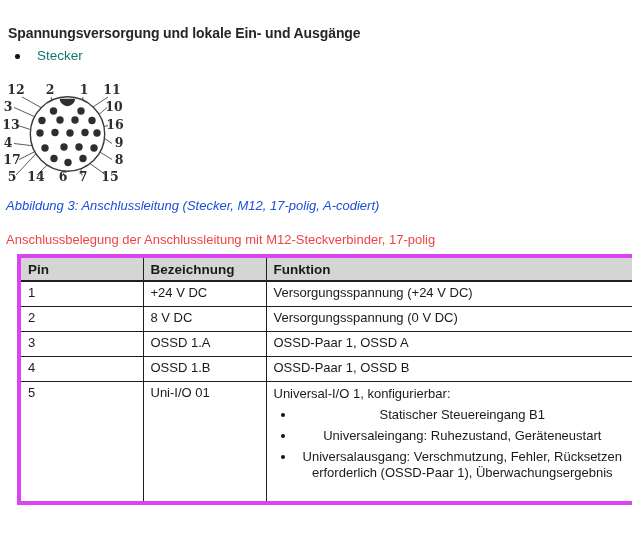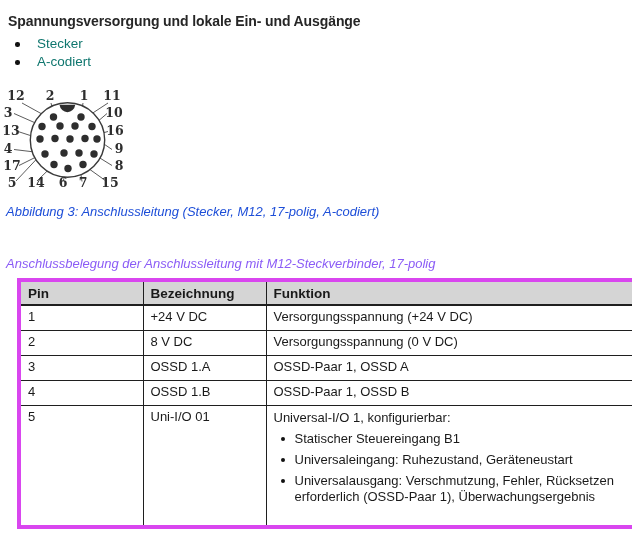--- a/index.html
+++ b/index.html
@@ -4,40 +4,40 @@
 <style>
   html,body{margin:0;padding:0;}
   body{
     width:632px;height:553px;background:#ffffff;overflow:hidden;
     font-family:"Liberation Sans",sans-serif;color:#222222;
     -webkit-font-smoothing:antialiased;
   }
   .doc{padding:9px 0 0 5px;}
   .main-title{
     font-size:14px;font-weight:700;color:#262626;
-    margin:4px 0 6px 3px;letter-spacing:-0.1px;
+    margin:16px 0 6px 3px;letter-spacing:-0.1px;
   }
   ul.top-list{margin:0;padding:0;list-style:none;}
   ul.top-list li{
     position:relative;font-size:13.5px;line-height:18px;
     padding-left:32px;color:#0f766e;
   }
   ul.top-list li::before{
     content:"";position:absolute;left:10px;top:7px;
     width:4.5px;height:4.5px;border-radius:50%;background:#111;
   }
   .connector-fig{margin:13px 0 0 -3px;display:block;}
   .connector-fig text{
     font-family:"DejaVu Serif",serif;font-size:12.5px;font-weight:600;fill:#2e2e2e;
   }
   .fig-caption{
     font-style:italic;font-size:13px;color:#1d4ed8;margin:14px 0 0 1px;
   }
   .table-title{
-    font-style:italic;font-size:13px;color:#8b5cf6;margin:37px 0 7px 1px;
+    font-size:13px;color:#ef4444;margin:19px 0 7px 1px;
   }
   table.pin-table{
     border-collapse:collapse;table-layout:fixed;width:624px;
     border:4px solid #d946ef;font-size:13px;color:#1a1a1a;margin-left:12px;
   }
   table.pin-table col.c1{width:124px;}
   table.pin-table col.c2{width:123px;}
   table.pin-table th{
     background:#d5d5d5;font-weight:700;text-align:left;font-size:13.5px;
     border:1px solid #1f1f1f;border-bottom:2px solid #1f1f1f;
@@ -45,37 +45,36 @@
   }
   table.pin-table td{
     border:1px solid #1f1f1f;vertical-align:top;text-align:left;
     padding:3px 7px 4px 7px;line-height:16px;
   }
   tr.simple td{height:17px;}
   tr.detail td{height:112px;}
   .cell-head{font-weight:400;margin:1px 0 1px 0;}
   ul.cell-list{margin:0;padding:0;list-style:none;}
   ul.cell-list li{
-    position:relative;padding-left:21px;margin-top:5px;line-height:16px;
+    position:relative;padding-left:21px;margin-top:5px;line-height:16px;text-align:center;
   }
   ul.cell-list li::before{
     content:"";position:absolute;left:7px;top:6px;
     width:4px;height:4px;border-radius:50%;background:#111;
   }
 </style>
 </head>
 <body>
 
 <div class="doc">
 
   <div class="main-title">Spannungsversorgung und lokale Ein- und Ausgänge</div>
 
   <ul class="top-list">
     <li>Stecker</li>
-    <li>A-codiert</li>
   </ul>
 
   <svg class="connector-fig" width="128" height="106" viewBox="0 0 128 106">
     <g stroke="#4a4a4a" stroke-width="0.9">
       <line x1="20" y1="19" x2="58" y2="40"></line>
       <line x1="49" y1="19" x2="52" y2="31"></line>
       <line x1="81" y1="19" x2="79" y2="31"></line>
       <line x1="106" y1="19" x2="74" y2="40"></line>
       <line x1="12" y1="29.5" x2="38" y2="41"></line>
       <line x1="105" y1="29.5" x2="91" y2="41.5"></line>

